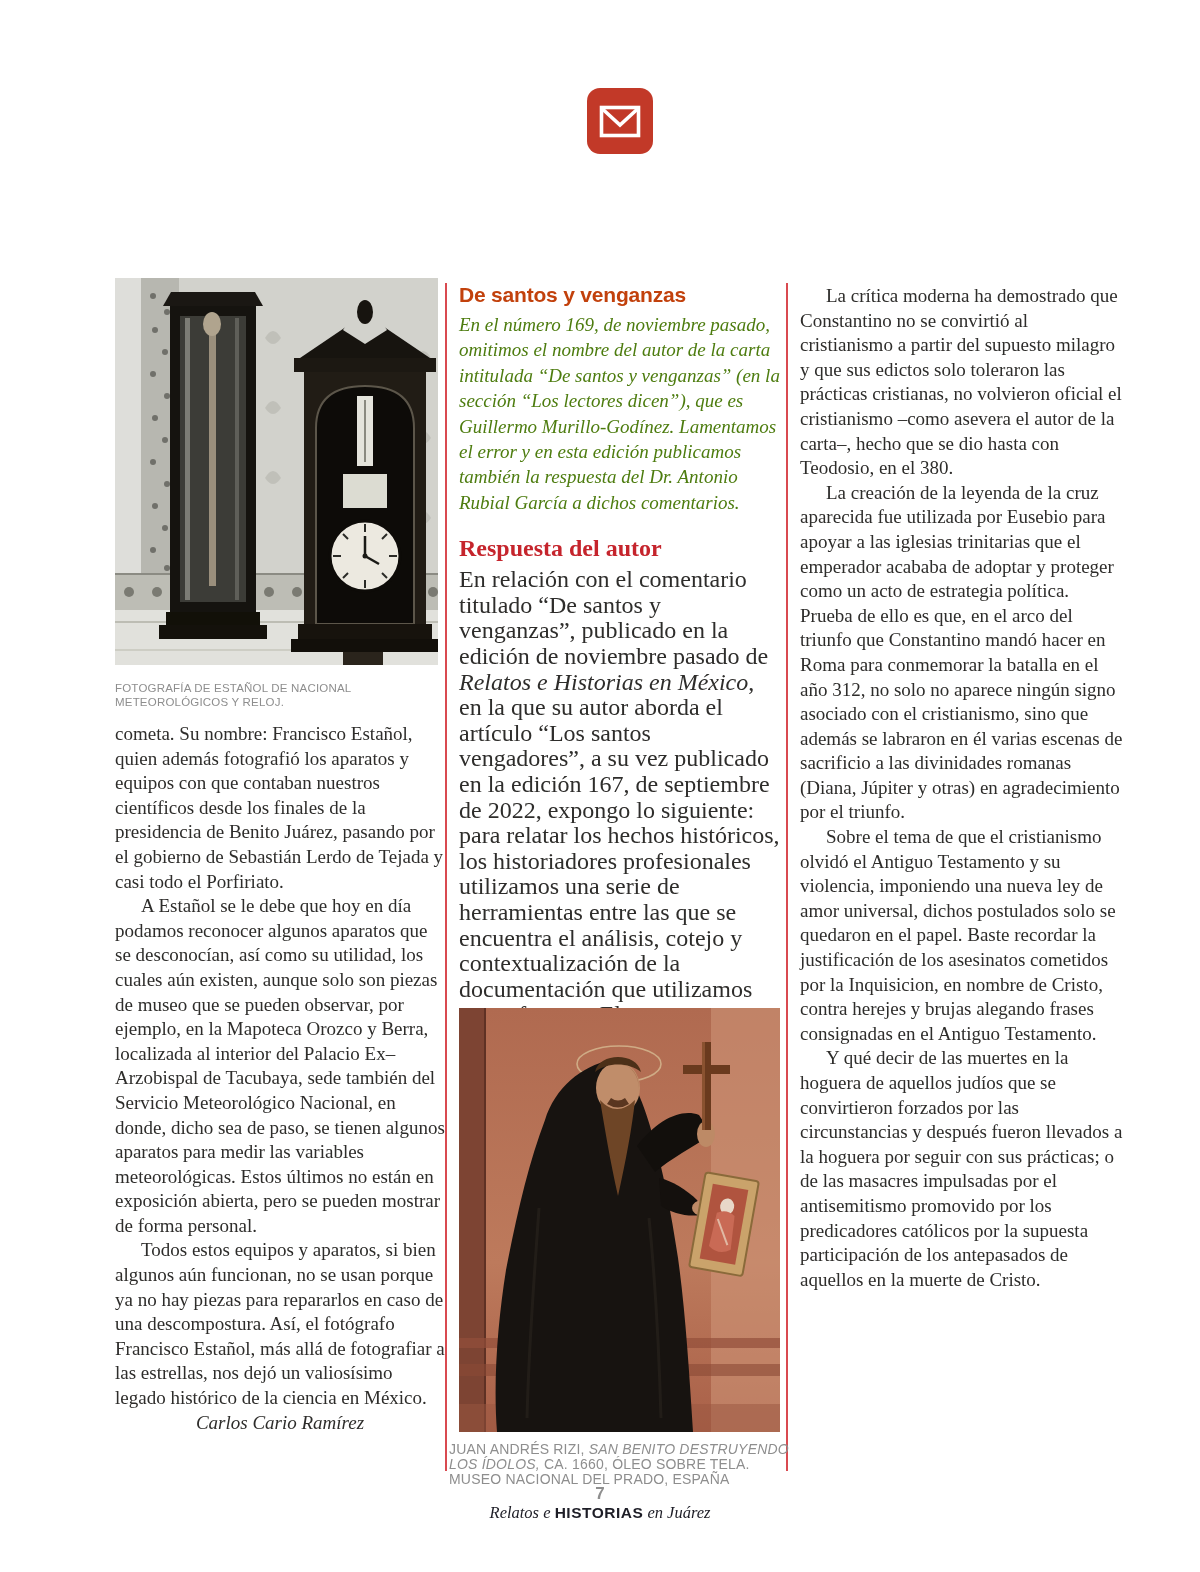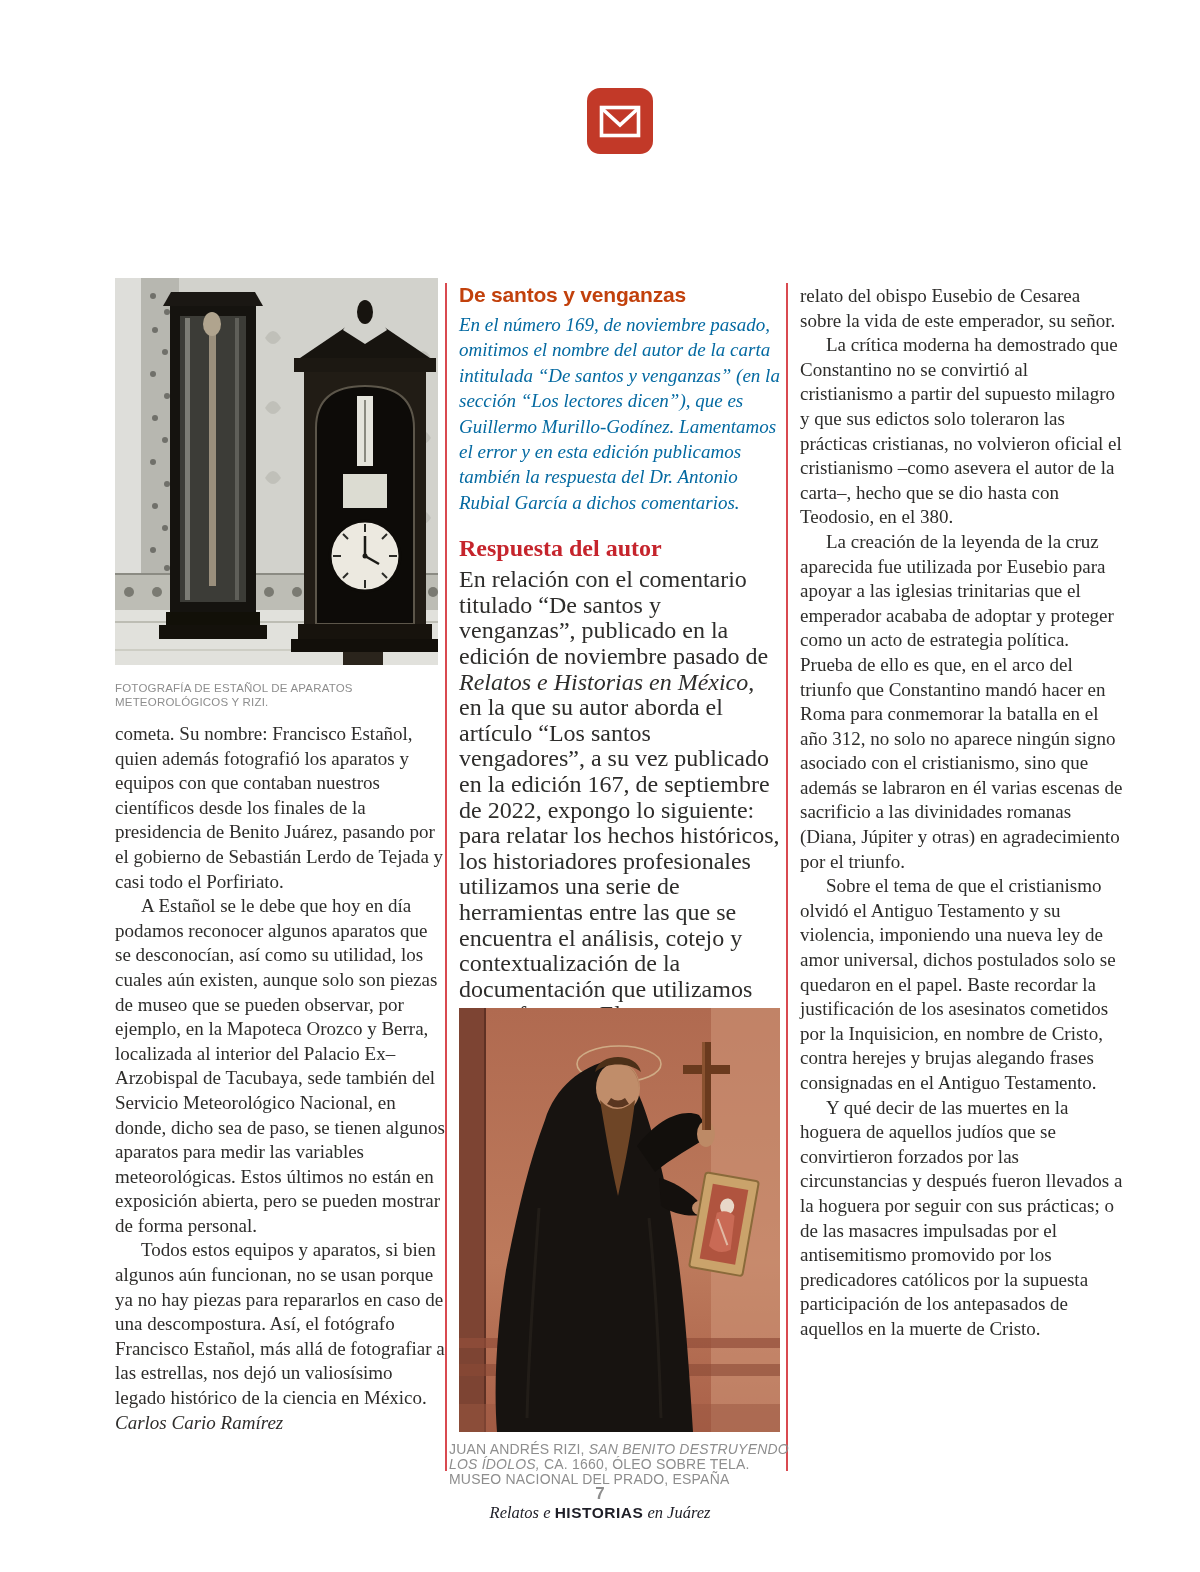--- a/index.html
+++ b/index.html
@@ -17,29 +17,29 @@
     left:115px;top:681px;width:330px;
     font-family:"Liberation Sans",sans-serif;font-size:11.5px;color:#8e8e8e;
     letter-spacing:.2px;line-height:14px;
   }
   
   .bodycol{font-size:19px;line-height:24.6px;text-align:left;}
   .bodycol p{margin:0;}
   .bodycol p.ind{text-indent:26px;}
   .left-col{left:115px;top:722px;width:330px;}
   .right-col{left:800px;top:284px;width:324px;}
-  .signature{font-style:italic;text-align:left;margin-top:2px;}
+  .signature{font-style:italic;text-align:center;margin-top:2px;}
   
   .mid-col{left:459px;top:283px;width:321px;}
   .mid-col h2{
     margin:0;font-family:"Liberation Sans",sans-serif;font-weight:bold;
     font-size:21px;line-height:24px;color:#c2410c;letter-spacing:-.2px;
   }
   .intro{
-    margin:5px 0 0 0;font-style:italic;font-size:19px;line-height:25.4px;color:#0369a1;
+    margin:5px 0 0 0;font-style:italic;font-size:19px;line-height:25.4px;color:#4d7c0f;
   }
   .sub-head{
     margin:21px 0 0 0;font-family:"Liberation Serif",serif;font-weight:bold;
     font-size:24px;line-height:24px;color:#c5242c;
   }
   .mid-body{margin:7px 0 0 0;font-size:24px;line-height:25.6px;}
   .mid-body i{font-style:italic;}
   
   .rule{width:2px;top:283px;height:1188px;background:#d94a50;}
   .rule-left{left:445px;}
@@ -167,21 +167,21 @@
       <line x1="250" y1="278" x2="250" y2="258" stroke="#1a1a16" stroke-width="2.5"></line>
       <line x1="250" y1="278" x2="264" y2="286" stroke="#1a1a16" stroke-width="2.5"></line>
       <circle cx="250" cy="278" r="2.5" fill="#1a1a16"></circle>
       <rect x="183" y="346" width="134" height="15" fill="#17130d"></rect>
       <rect x="176" y="361" width="148" height="13" fill="#120f0a"></rect>
       <rect x="228" y="374" width="40" height="13" fill="#2a241c"></rect>
     </g>
   </svg>
 </div>
 
-<div class="abs photo-caption">FOTOGRAFÍA DE ESTAÑOL DE APARATOS METEOROLÓGICOS Y RIZI.</div>
+<div class="abs photo-caption">FOTOGRAFÍA DE ESTAÑOL DE NACIONAL METEOROLÓGICOS Y RELOJ.</div>
 
 <div class="abs bodycol left-col">
   <p>cometa. Su nombre: Francisco Estañol, quien además fotografió los aparatos y equipos con que contaban nuestros científicos desde los finales de la presidencia de Benito Juárez, pasando por el gobierno de Sebastián Lerdo de Tejada y casi todo el Porfiriato.</p>
   <p class="ind">A Estañol se le debe que hoy en día podamos reconocer algunos aparatos que se desconocían, así como su utilidad, los cuales aún existen, aunque solo son piezas de museo que se pueden observar, por ejemplo, en la Mapoteca Orozco y Berra, localizada al interior del Palacio Ex–Arzobispal de Tacubaya, sede también del Servicio Meteorológico Nacional, en donde, dicho sea de paso, se tienen algunos aparatos para medir las variables meteorológicas. Estos últimos no están en exposición abierta, pero se pueden mostrar de forma personal.</p>
   <p class="ind">Todos estos equipos y aparatos, si bien algunos aún funcionan, no se usan porque ya no hay piezas para repararlos en caso de una descompostura. Así, el fotógrafo Francisco Estañol, más allá de fotografiar a las estrellas, nos dejó un valiosísimo legado histórico de la ciencia en México.</p>
   <p class="signature">Carlos Cario Ramírez</p>
 </div>
 
 <div class="abs rule rule-left"></div>
 <div class="abs rule rule-right"></div>
@@ -239,21 +239,20 @@
       <ellipse cx="265" cy="198" rx="7" ry="8" fill="#e8d8c8"></ellipse>
       <path d="M256,206 Q265,200 274,206 L276,240 Q265,248 254,240 Z" fill="#c96a55"></path>
       <path d="M258,212 L272,236" stroke="#e0b9a4" stroke-width="2"></path>
     </g>
   </svg>
 </div>
 
 <div class="abs painting-caption"><span>JUAN ANDRÉS RIZI, </span><i>SAN BENITO DESTRUYENDO LOS ÍDOLOS,</i><span> CA. 1660, ÓLEO SOBRE TELA. MUSEO NACIONAL DEL PRADO, ESPAÑA</span></div>
 
 <div class="abs bodycol right-col">
-  <p>relato del obispo Eusebio de Cesarea sobre la vida de este emperador, su señor.</p>
   <p class="ind">La crítica moderna ha demostrado que Constantino no se convirtió al cristianismo a partir del supuesto milagro y que sus edictos solo toleraron las prácticas cristianas, no volvieron oficial el cristianismo –como asevera el autor de la carta–, hecho que se dio hasta con Teodosio, en el 380.</p>
   <p class="ind">La creación de la leyenda de la cruz aparecida fue utilizada por Eusebio para apoyar a las iglesias trinitarias que el emperador acababa de adoptar y proteger como un acto de estrategia política. Prueba de ello es que, en el arco del triunfo que Constantino mandó hacer en Roma para conmemorar la batalla en el año 312, no solo no aparece ningún signo asociado con el cristianismo, sino que además se labraron en él varias escenas de sacrificio a las divinidades romanas (Diana, Júpiter y otras) en agradecimiento por el triunfo.</p>
   <p class="ind">Sobre el tema de que el cristianismo olvidó el Antiguo Testamento y su violencia, imponiendo una nueva ley de amor universal, dichos postulados solo se quedaron en el papel. Baste recordar la justificación de los asesinatos cometidos por la Inquisicion, en nombre de Cristo, contra herejes y brujas alegando frases consignadas en el Antiguo Testamento.</p>
   <p class="ind">Y qué decir de las muertes en la hoguera de aquellos judíos que se convirtieron forzados por las circunstancias y después fueron llevados a la hoguera por seguir con sus prácticas; o de las masacres impulsadas por el antisemitismo promovido por los predicadores católicos por la supuesta participación de los antepasados de aquellos en la muerte de Cristo.</p>
 </div>
 
 <div class="abs page-num">7</div>
 <div class="abs footer-brand"><span class="it">Relatos e</span><span> </span><span class="brand">HISTORIAS</span><span> </span><span class="it">en Juárez</span></div>
 
 </body></html>

